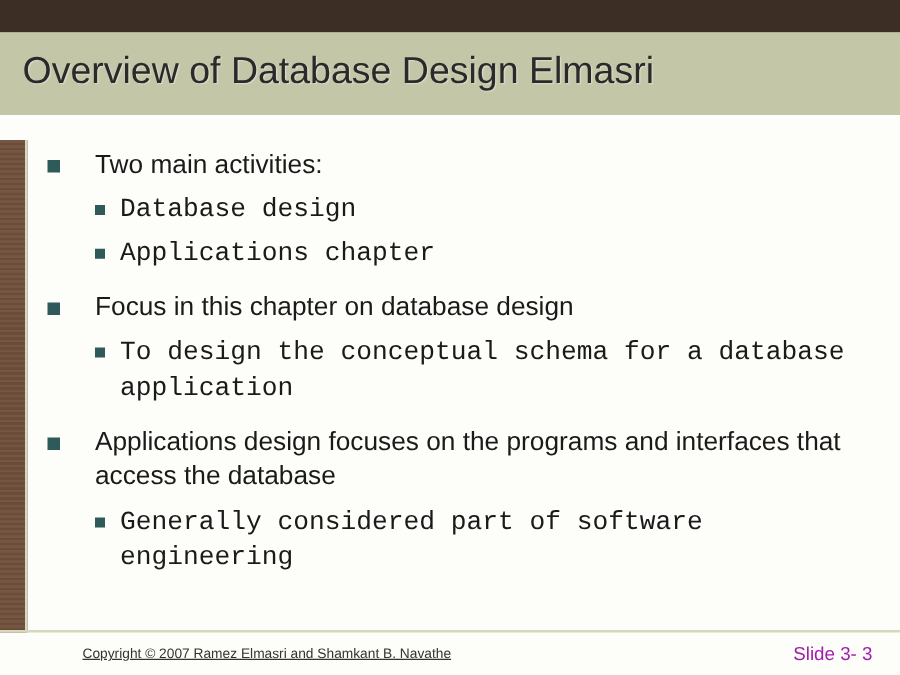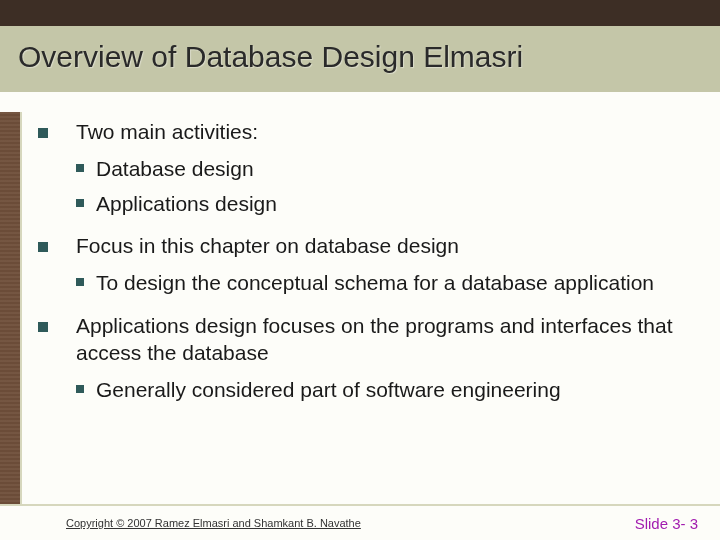--- a/index.html
+++ b/index.html
@@ -61,20 +61,21 @@
     line-height: 1.3;
   }
   ul.lvl2 { list-style: none; margin-top: 10px; padding-left: 38px; }
   ul.lvl2 > li { margin-bottom: 6px; }
   ul.lvl2 > li > .row {
     display: flex;
     align-items: flex-start;
     gap: 12px;
     font-size: 21px;
     line-height: 1.35;
+    font-family: Liberation Mono, monospace;
   }
   .bullet {
     flex: 0 0 auto;
     width: 10px;
     height: 10px;
     background: #2f5a5a;
     margin-top: 10px;
   }
   .bullet.sm {
     width: 8px;
@@ -123,21 +124,21 @@
       <ul class="lvl2">
         <li>
             <div class="row">
           <span class="bullet sm"></span>
           <span>Database design</span>
         </div>
           </li>
         <li>
             <div class="row">
           <span class="bullet sm"></span>
-          <span>Applications design</span>
+          <span>Applications chapter</span>
         </div>
           </li>
       </ul>
     </li>
 
     <li>
       <div class="row">
         <span class="bullet"></span>
         <span>Focus in this chapter on database design</span>
       </div>

